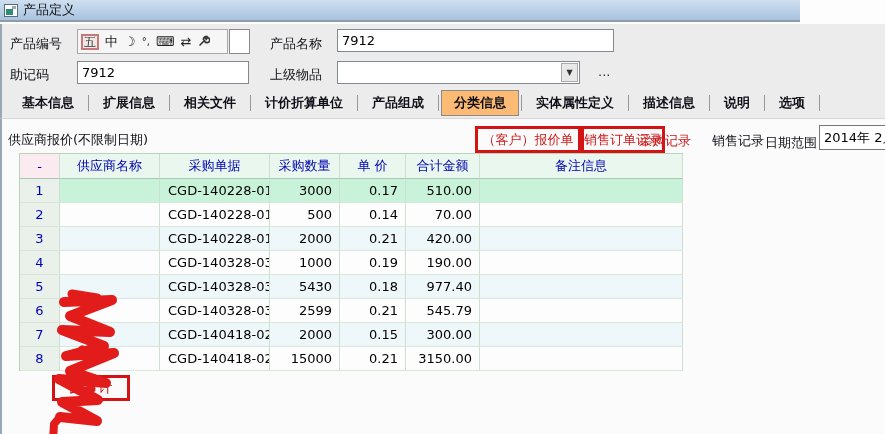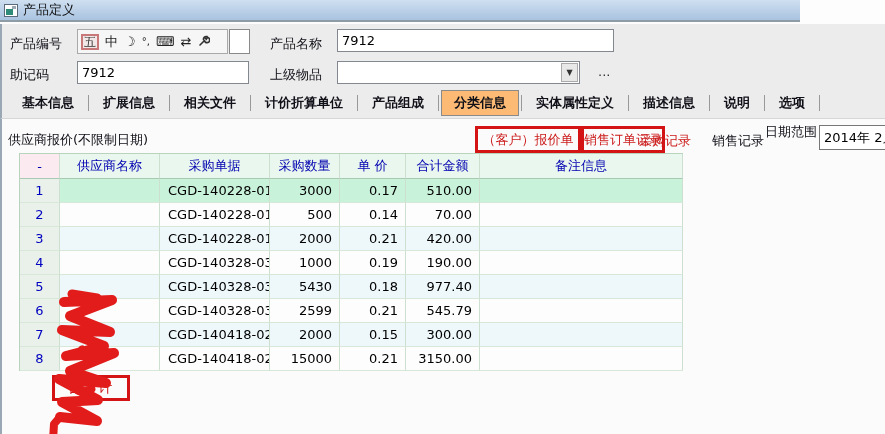--- a/index.html
+++ b/index.html
@@ -139,21 +139,21 @@
       <span class="tabsep"></span>
   </div>
 
   <div class="content">
 
     <span class="tbtext blacktext" style="left:6px; top:12px;">供应商报价(不限制日期)</span>
     <span class="redbtn" style="left:441px; width:106px;">（客户）报价单</span>
     <span class="redbtn" style="left:547px; width:84px;">销售订单记录</span>
     <span class="tbtext redtext" style="left:637px; top:13px;">采购记录</span>
     <span class="tbtext blacktext" style="left:710px; top:13px;">销售记录</span>
-    <span class="tbtext blacktext" style="left:763px; top:4px;">日期范围</span>
+    <span class="tbtext blacktext" style="left:763px; top:15px;">日期范围</span>
     <span class="dateinput">2014年 2月</span>
 
     <div class="grid">
       <div class="grow ghead">
         <div class="gcell first">-</div>
         <div class="gcell">供应商名称</div>
         <div class="gcell">采购单据</div>
         <div class="gcell">采购数量</div>
         <div class="gcell">单 价</div>
         <div class="gcell">合计金额</div>

